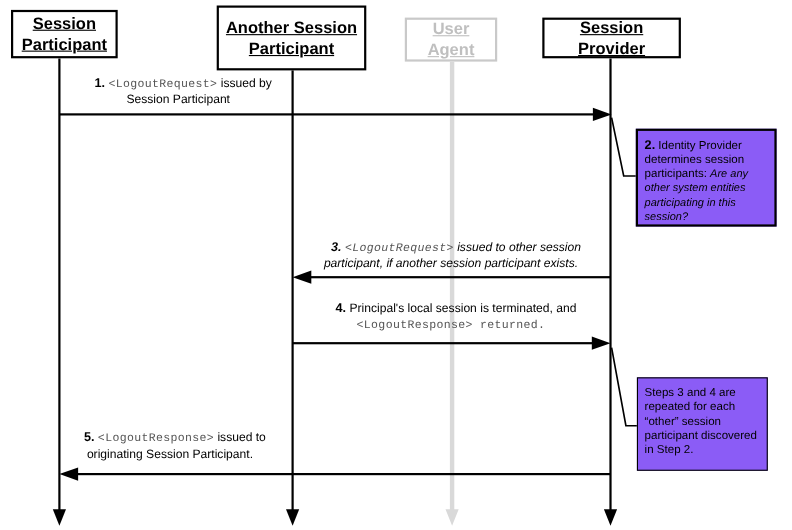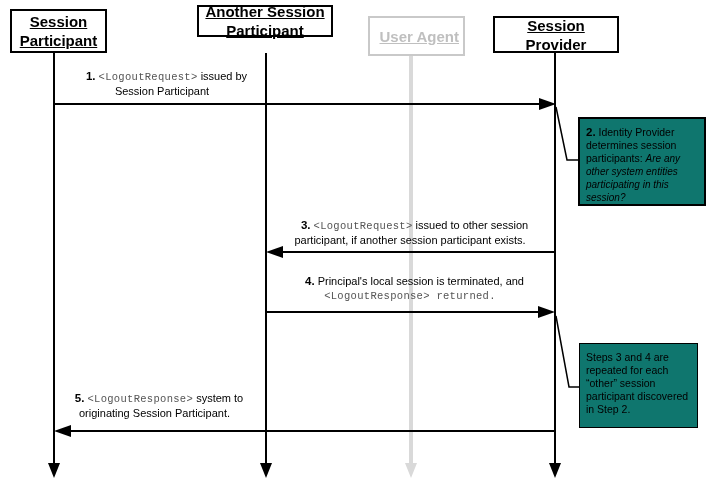--- a/index.html
+++ b/index.html
@@ -35,21 +35,21 @@
     position:absolute;width:0;height:0;z-index:2;
     border-top:6px solid transparent;border-bottom:6px solid transparent;
     border-right:17px solid #000;
   }
   
   .msg-label{position:absolute;font-size:11px;line-height:13.5px;z-index:3;text-indent:9px;text-align:center;}
   .num{font-weight:bold;font-size:11.5px;}
   .mono{font-family:"Liberation Mono","DejaVu Sans Mono",monospace;color:#555;font-size:10.5px;letter-spacing:0.3px;}
   
   .note-box{
-    position:absolute;background:#0f766e;border:1px solid #000;z-index:4;
+    position:absolute;background:#8b5cf6;border:1px solid #000;z-index:4;
     font-size:10.5px;line-height:13px;padding:7px 6px;box-sizing:border-box;
   }
   .note-box.thick{border-width:2px;}
   .note-italic{font-style:italic;font-size:10px;}
   
   #leaders{position:absolute;left:0;top:0;z-index:1;pointer-events:none;}
 </style>
 </head>
 <body>
 
@@ -66,45 +66,45 @@
   <div class="lifeline" style="left:554px;top:53px;height:411px;"></div>
 
   <div class="lifeline-arrowhead" style="left:48px;top:463px;"></div>
   <div class="lifeline-arrowhead" style="left:260px;top:463px;"></div>
   <div class="lifeline-arrowhead muted" style="left:405px;top:463px;"></div>
   <div class="lifeline-arrowhead" style="left:549px;top:463px;"></div>
 
   <div class="actor-box" style="left:10px;top:9px;width:97px;height:44px;">
     <span>Session Participant</span>
   </div>
-  <div class="actor-box" style="left:197px;top:5px;width:136px;height:32px;">
+  <div class="actor-box" style="left:197px;top:5px;width:136px;height:59px;">
     <span>Another Session Participant</span>
   </div>
-  <div class="actor-box muted" style="left:368px;top:16px;width:97px;height:40px;justify-content:flex-end;">
+  <div class="actor-box muted" style="left:368px;top:16px;width:84px;height:40px;justify-content:flex-end;">
     <span>User Agent</span>
   </div>
   <div class="actor-box" style="left:493px;top:16px;width:126px;height:37px;">
     <span>Session Provider</span>
   </div>
 
   <div class="msg-label" style="left:62px;top:70px;width:200px;">
     <span class="num">1.</span>
     <span class="mono">&lt;LogoutRequest&gt;</span>
     <span>issued by Session Participant</span>
   </div>
   <div class="msg-line" style="left:54px;top:103px;width:486px;"></div>
   <div class="head-right" style="left:539px;top:98px;"></div>
 
   <div class="note-box thick" style="left:578px;top:117px;width:128px;height:89px;">
     <span class="num">2.</span>
     <span>Identity Provider determines session participants:</span>
     <span class="note-italic">Are any other system entities participating in this session?</span>
   </div>
 
-  <div class="msg-label" style="left:290px;top:219px;width:240px;">
+  <div class="msg-label" style="left:290px;top:219px;width:240px;font-style:italic;">
     <span class="num">3.</span>
     <span class="mono">&lt;LogoutRequest&gt;</span>
     <span>issued to other session participant, if another session participant exists.</span>
   </div>
   <div class="msg-line" style="left:280px;top:251px;width:275px;"></div>
   <div class="head-left" style="left:266px;top:246px;"></div>
 
   <div class="msg-label" style="left:288px;top:275px;width:244px;">
     <span class="num">4.</span>
     <span>Principal's local session is terminated, and</span>
@@ -113,18 +113,18 @@
   <div class="msg-line" style="left:266px;top:311px;width:273px;"></div>
   <div class="head-right" style="left:538px;top:306px;"></div>
 
   <div class="note-box" style="left:579px;top:343px;width:119px;height:85px;">
     <span>Steps 3 and 4 are repeated for each “other” session participant discovered in Step 2.</span>
   </div>
 
   <div class="msg-label" style="left:62px;top:392px;width:185px;">
     <span class="num">5.</span>
     <span class="mono">&lt;LogoutResponse&gt;</span>
-    <span>system to originating Session Participant.</span>
+    <span>issued to originating Session Participant.</span>
   </div>
   <div class="msg-line" style="left:69px;top:430px;width:486px;"></div>
   <div class="head-left" style="left:54px;top:425px;"></div>
 
 </div>
 
 </body></html>

